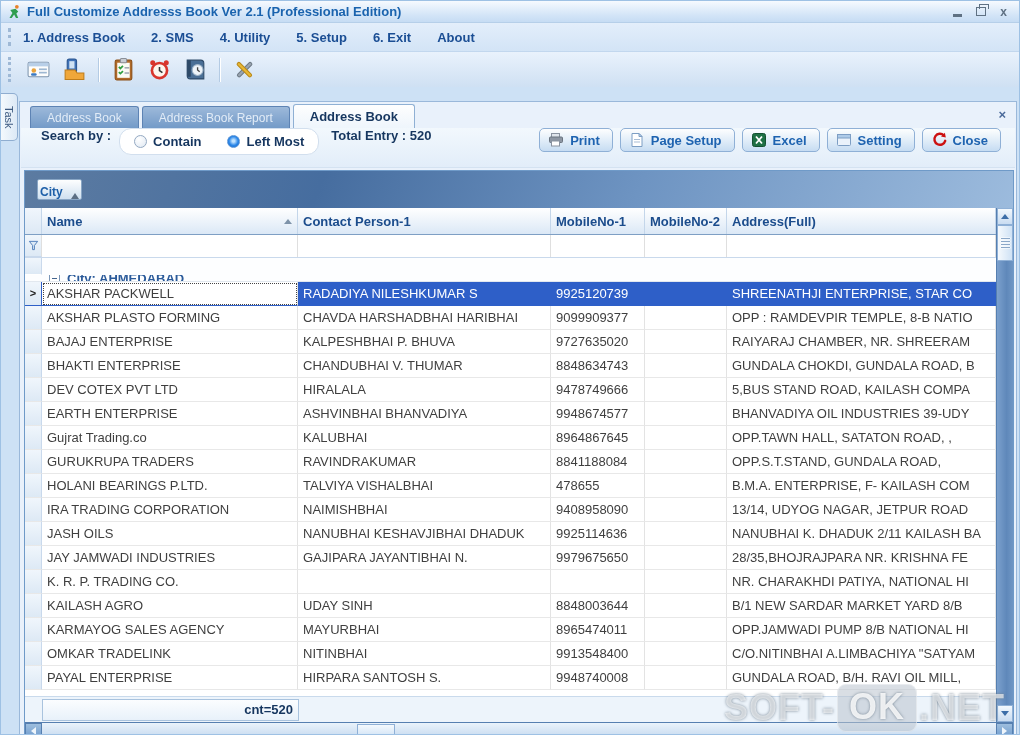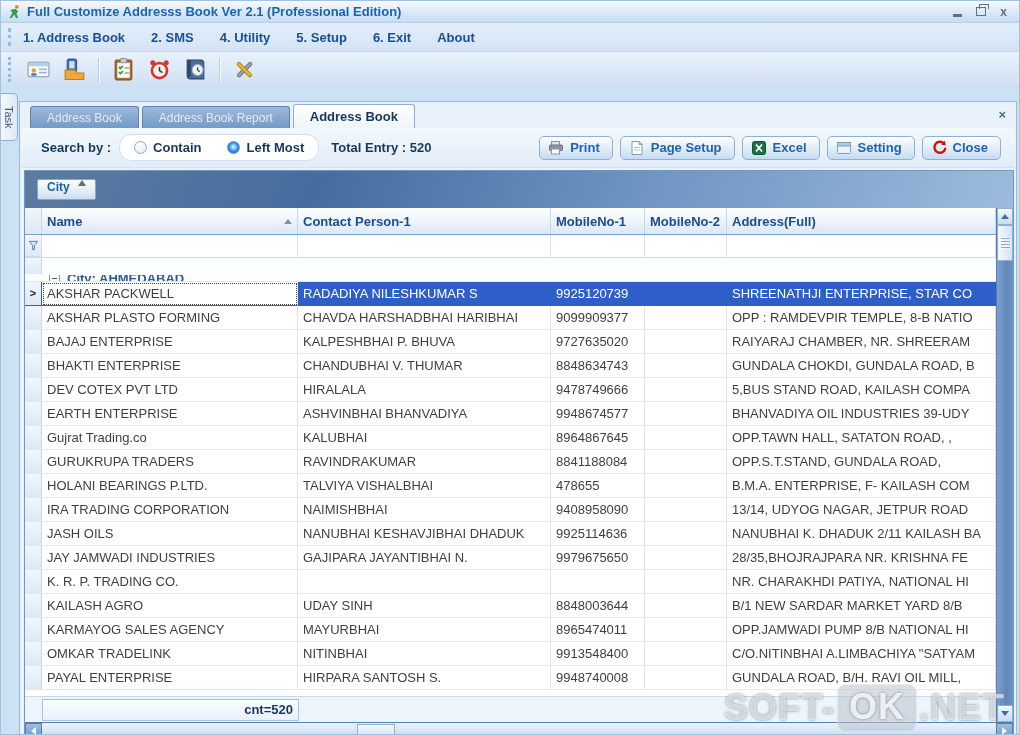--- a/index.html
+++ b/index.html
@@ -70,21 +70,21 @@
     height:25px; margin-top:0;
     background:linear-gradient(#fefefe,#eef5fc);
     border:1px solid #8fb0d4; border-bottom:1px solid #eef5fc;
     font-size:13px; font-weight:bold; color:#16365f;
   }
   .tab-close{ position:absolute; right:10px; top:6px; font-size:13px; font-weight:bold; color:#4a6a9a; cursor:default; line-height:1;}
   
   .searchrow{
     position:absolute; left:1px; top:26px; right:1px; height:40px;
     background:linear-gradient(#f2f8fd,#e2edf9);
-    display:flex; align-items:center; padding:0 14px 0 20px;
+    display:flex; align-items:flex-start; padding:0 14px 0 20px;
     border-bottom:1px solid #d4e2f1;
   }
   .search-label{ font-size:13px; font-weight:bold; color:#16365f; margin-right:8px; white-space:nowrap;}
   .radio-group{
     background:#fff; border:1px solid #d2dfee; border-radius:12px;
     height:27px; display:flex; align-items:center; gap:26px; padding:0 14px; margin-right:12px;
   }
   .radio-opt{ display:flex; align-items:center; gap:6px; cursor:default;}
   .radio-circle{ width:13px; height:13px; border-radius:50%;
     border:1px solid #94a9c2; background:radial-gradient(circle at 35% 30%,#fff,#dfe8f2);}
@@ -106,21 +106,21 @@
     position:absolute; left:4px; top:68px; width:990px; height:570px;
     background:#fff; border:1px solid #6f9ac8;
     display:flex; flex-direction:column;
   }
   .groupbar{
     height:37px; flex:0 0 auto;
     background:linear-gradient(110deg,#5c7ba1 0%,#466d9f 30%,#6e94c2 62%,#9cbbdd 100%);
     display:flex; align-items:center; padding-left:12px;
   }
   .group-chip{
-    height:21px; padding:0 9px; display:flex; align-items:flex-start; gap:8px;
+    height:21px; padding:0 2px; display:flex; align-items:flex-end; gap:8px;
     background:linear-gradient(#fdfefe,#cfe0f0); border:1px solid #89a6c5; border-radius:2px;
     font-size:12px; font-weight:bold; color:#1d5fa8; cursor:default;
   }
   .tri-up{ width:0; height:0; border-left:4px solid transparent; border-right:4px solid transparent; border-bottom:6px solid #5c6f84;}
   .grid-main{ flex:1; display:flex; min-height:0; }
   .grid-content{ flex:1; display:flex; flex-direction:column; min-width:0; background:#fff;}
   .grow{ display:flex; flex:0 0 auto; }
   .cell{ overflow:hidden; white-space:nowrap; padding:0 5px; display:flex; align-items:center; }
   .ind{ width:17px; flex:0 0 17px; padding:0;
     background:linear-gradient(#f0f6fc,#dde9f5); border-right:1px solid #c9d9ec; border-bottom:1px solid #fff;

